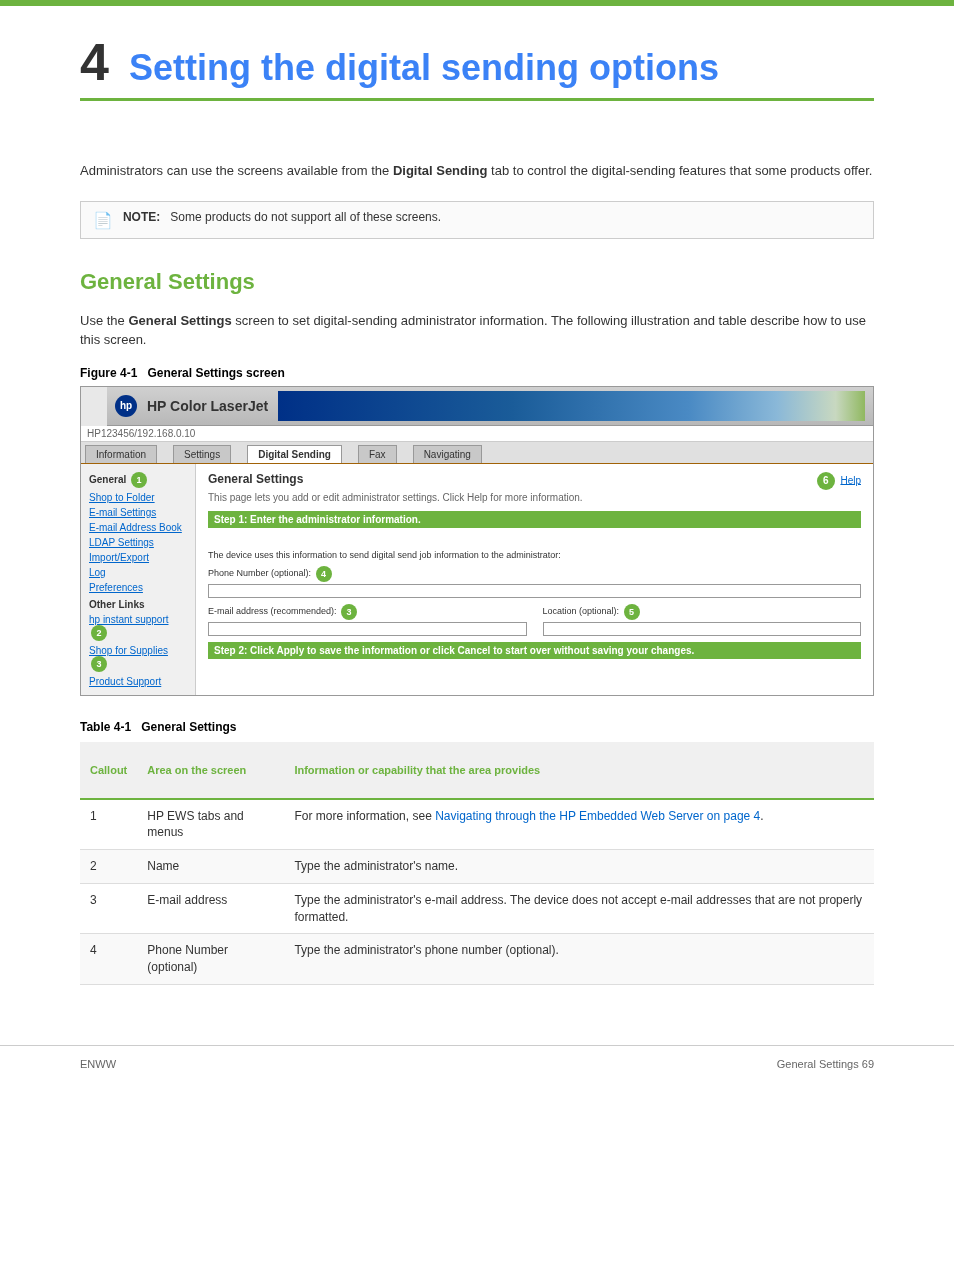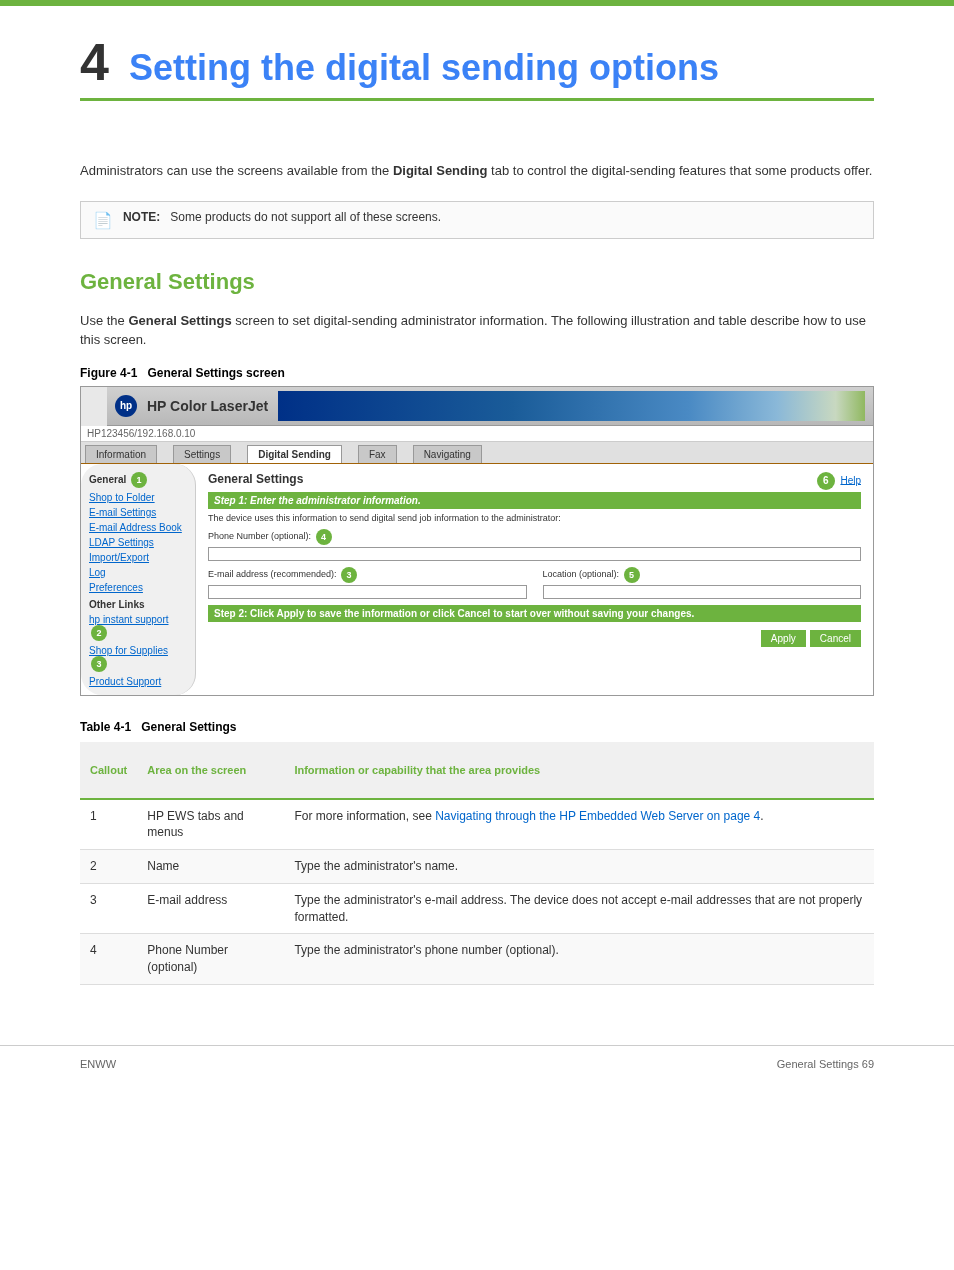--- a/index.html
+++ b/index.html
@@ -192,21 +192,20 @@
       background: #fff;
     }
 
     .sidebar {
       width: 115px;
       border-right: 1px solid #ccc;
       padding: 6px 0;
       flex-shrink: 0;
       font-size: 10px;
       background: #f0f0f0;
-      border-radius: 21px;
     }
 
     .sidebar-item {
       padding: 2px 8px;
       color: #0066cc;
       text-decoration: underline;
       cursor: pointer;
       font-size: 10px;
       position: relative;
     }
@@ -256,22 +255,21 @@
       color: #666;
       margin-bottom: 8px;
     }
 
     .step-header {
       background: #6db33f;
       color: #fff;
       padding: 3px 6px;
       font-size: 10px;
       font-weight: bold;
-      margin-bottom: 4px;
-      font-style: italic;
+      margin-bottom: 22px;
     }
 
     .form-group {
       display: flex;
       gap: 16px;
       margin-bottom: 6px;
       align-items: flex-start;
     }
 
     .form-field {
@@ -484,20 +482,23 @@
           <div class="sidebar-item">Product Support</div>
         </div>
 
         <div class="main-content">
           <div style="display:flex; justify-content:space-between; align-items:flex-start;">
             <h3>General Settings</h3>
             <span style="position:relative;">
               <span class="callout-bubble" style="width:18px;height:18px;font-size:10px;">6</span>
               &nbsp;<span class="help-label">Help</span>
             </span>
+          </div>
+          <div class="description-text">
+            This page lets you add or edit administrator settings. Click Help for more information.
           </div>
           <div class="step-header">Step 1: Enter the administrator information.</div>
           <div style="font-size:9px; margin-bottom:6px;">
             The device uses this information to send digital send job information to the administrator:
           </div>
           <div class="form-group">
             <div class="form-field">
               <div class="form-label">
                 Phone Number (optional): <span class="callout-bubble">4</span>
               </div>
@@ -512,24 +513,20 @@
               <input class="form-input" type="text" style="">
             </div>
             <div class="form-field">
               <div class="form-label">
                 Location (optional): <span class="callout-bubble">5</span>
               </div>
               <input class="form-input" type="text" style="">
             </div>
           </div>
           <div class="step2-header">Step 2: Click Apply to save the information or click Cancel to start over without saving your changes.</div>
-          <div class="button-row">
-            <button class="btn-apply">Apply</button>
-            <button class="btn-cancel">Cancel</button>
-          </div>
         </div>
       </div>
     </div>
 
     <div class="table-label">
       <span>Table 4-1</span>
       &nbsp;&nbsp;<span>General Settings</span>
     </div>
 
     <table>

